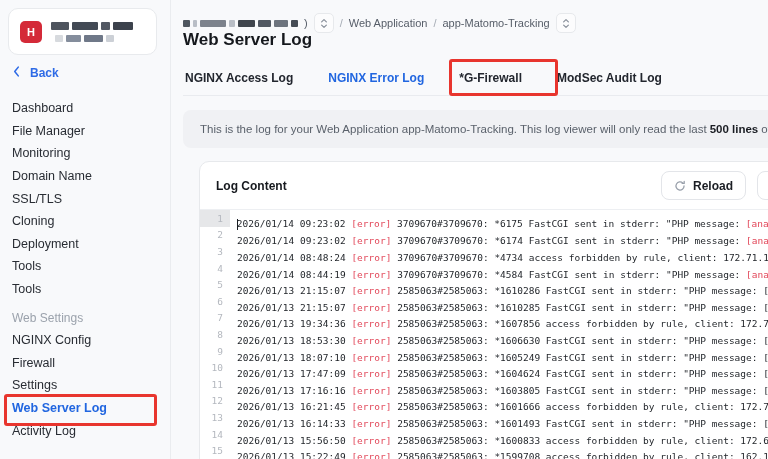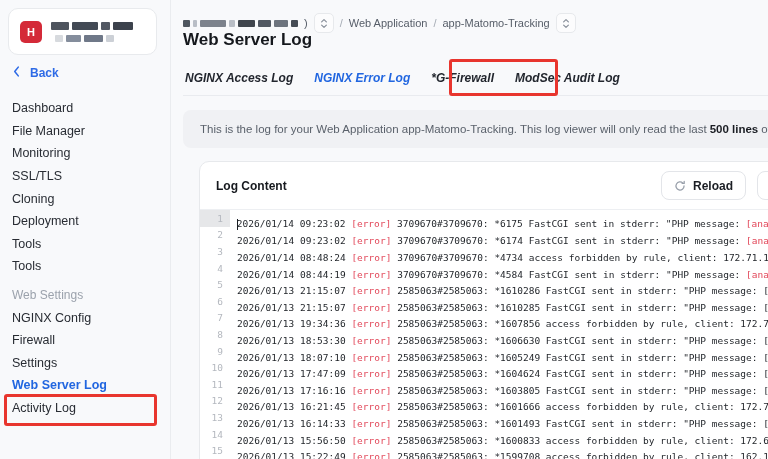--- a/index.html
+++ b/index.html
@@ -19,21 +19,21 @@
   .side-item{height:22.6px;display:flex;align-items:center;padding-left:12px;font-size:12.5px;color:#282c33;cursor:pointer;}
   .side-item.active span{color:#2166e0;font-weight:600;}
   .side-section{height:22.6px;display:flex;align-items:center;padding-left:12px;font-size:12px;color:#9ba2ac;margin-top:6px;}
 
   
   .main{position:absolute;left:171px;top:0;width:597px;height:459px;}
   .breadcrumb{position:absolute;left:12px;top:13px;display:flex;align-items:center;gap:6px;font-size:11px;color:#565d68;white-space:nowrap;}
   .crumb-sep{color:#a6acb5;}
   .stepper{width:18px;height:18px;background:#fcfcfd;border:1px solid #e7e9ec;border-radius:5px;display:flex;align-items:center;justify-content:center;cursor:pointer;flex-shrink:0;}
   .page-title{position:absolute;left:12px;top:30px;font-size:17px;font-weight:700;color:#15181d;}
-  .tabs{position:absolute;left:12px;top:60px;right:0;height:35px;display:flex;align-items:center;gap:17px;border-bottom:1px solid #e9ebef;font-style:italic;}
+  .tabs{position:absolute;left:12px;top:60px;right:0;height:35px;display:flex;align-items:center;gap:31px;border-bottom:1px solid #e9ebef;}
   .tab{font-size:12px;font-weight:600;color:#22262e;cursor:pointer;white-space:nowrap;padding:0 2px;}
   .tab.active{color:#2166e0;}
   .banner{position:absolute;left:12px;top:110px;width:600px;height:38px;background:#f0f1f4;border-radius:8px;display:flex;align-items:center;padding-left:17px;box-sizing:border-box;font-size:11.5px;color:#5a616b;white-space:nowrap;overflow:hidden;}
   .banner b{color:#1a1d23;margin:12px 3px;}
 
   
   .panel{position:absolute;left:28px;top:161px;width:600px;height:300px;background:#fff;border:1px solid #e7e9ec;border-radius:10px 10px 0 0;box-sizing:border-box;}
   .panel-head{position:relative;height:47px;border-bottom:1px solid #edeff2;display:flex;align-items:center;padding:0 16px;}
   .panel-title{font-size:12px;font-weight:600;color:#16191e;}
   .btn{position:absolute;height:29px;background:#fff;border:1px solid #e3e5e9;border-radius:8px;display:flex;align-items:center;gap:7px;padding:0 12px;box-sizing:border-box;font-size:12px;font-weight:600;color:#1b1e24;cursor:pointer;}
@@ -84,20 +84,23 @@
     <div class="menu">
       <div id="menu-top">
           <div class="side-item">
             <span>Dashboard</span>
           </div>
           <div class="side-item">
             <span>File Manager</span>
           </div>
           <div class="side-item">
             <span>Monitoring</span>
+          </div>
+          <div class="side-item">
+            <span>Domain Name</span>
           </div>
           <div class="side-item">
             <span>SSL/TLS</span>
           </div>
           <div class="side-item">
             <span>Cloning</span>
           </div>
           <div class="side-item">
             <span>Deployment</span>
           </div>

